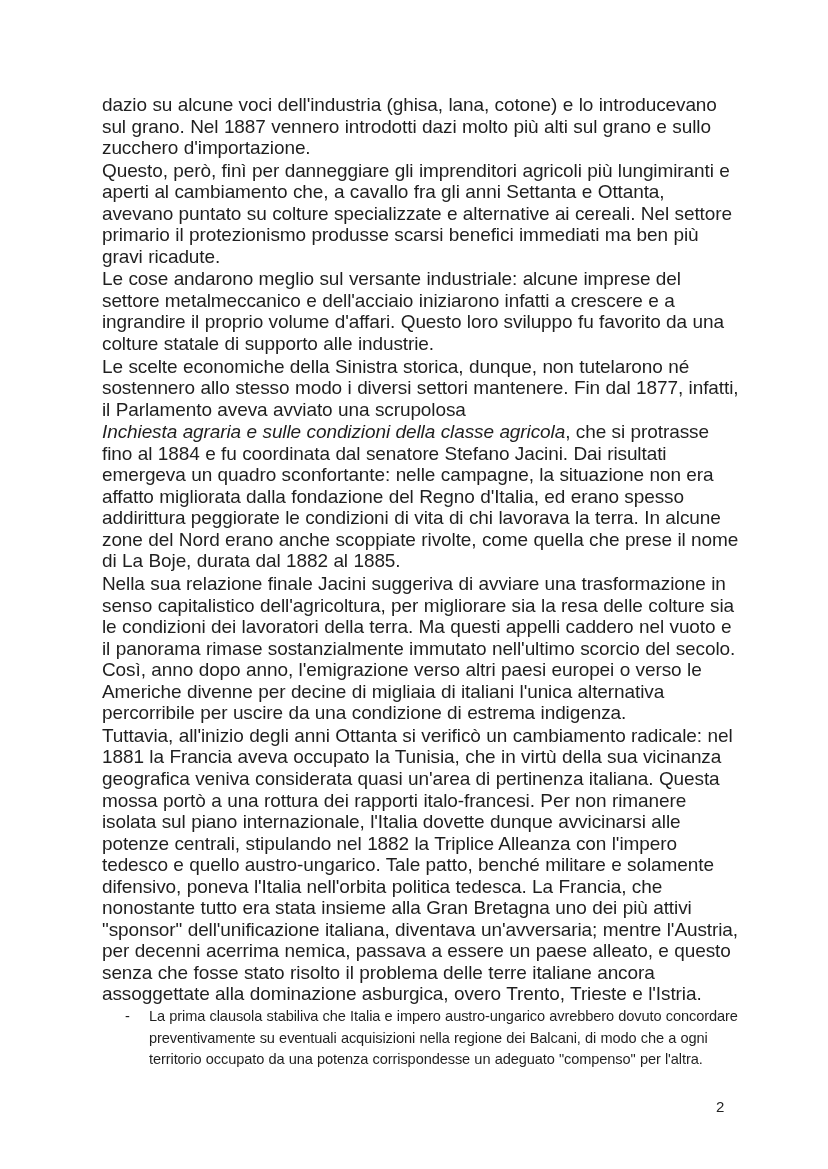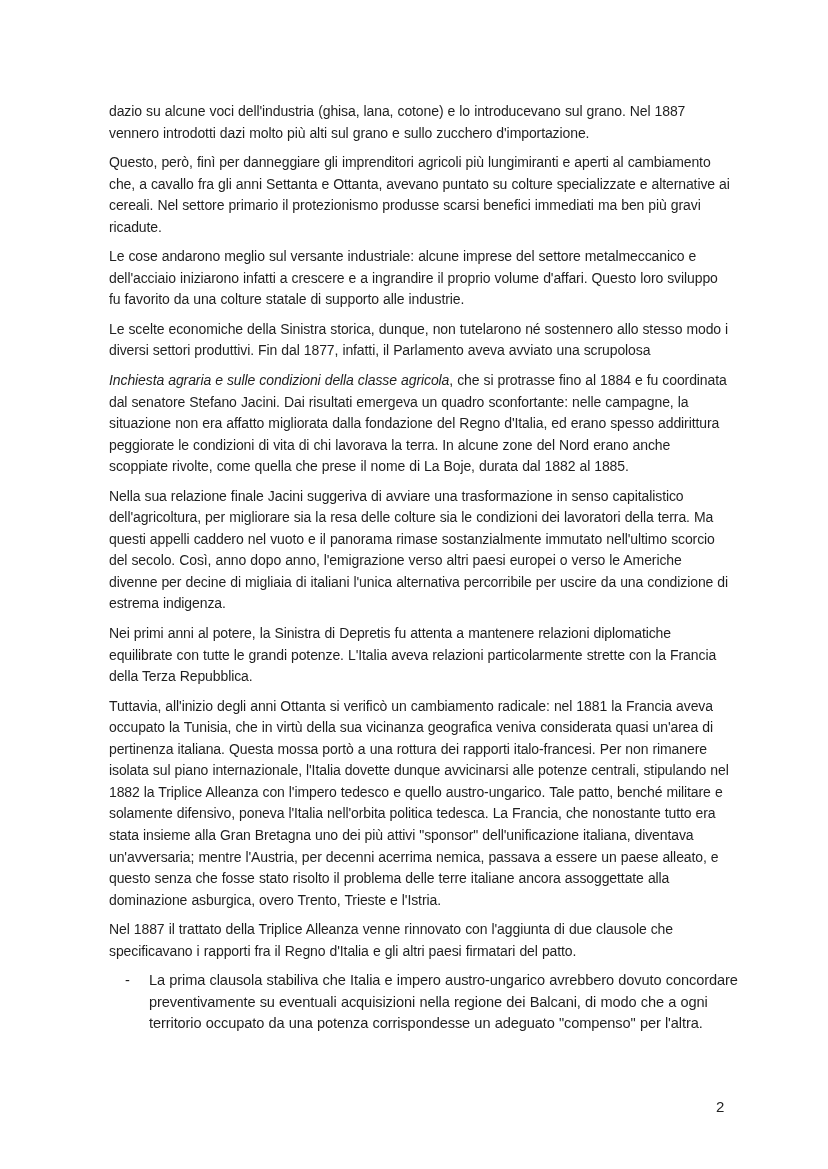--- a/index.html
+++ b/index.html
@@ -15,22 +15,22 @@
       font-family: "Liberation Sans", "DejaVu Sans", sans-serif;
       color: #1f1f1f;
     }
     .page {
       position: absolute;
       left: 101px;
       top: 93px;
       width: 640px;
     }
     .para {
-      margin: 8px;
-      font-size: 14px;
+      margin: 1px;
+      font-size: 19px;
       line-height: 21.55px;
       letter-spacing: -0.1px;
       word-spacing: 0.3px;
     }
     .para em {
     }
     .bullet-list {
       margin: 0;
       padding: 0;
       list-style: none;
@@ -56,26 +56,24 @@
       color: #222;
     }
   </style>
 </head>
 <body>
 
 <div class="page">
   <p class="para">dazio su alcune voci dell'industria (ghisa, lana, cotone) e lo introducevano sul grano. Nel 1887 vennero introdotti dazi molto più alti sul grano e sullo zucchero d'importazione.</p>
   <p class="para">Questo, però, finì per danneggiare gli imprenditori agricoli più lungimiranti e aperti al cambiamento che, a cavallo fra gli anni Settanta e Ottanta, avevano puntato su colture specializzate e alternative ai cereali. Nel settore primario il protezionismo produsse scarsi benefici immediati ma ben più gravi ricadute.</p>
   <p class="para">Le cose andarono meglio sul versante industriale: alcune imprese del settore metalmeccanico e dell'acciaio iniziarono infatti a crescere e a ingrandire il proprio volume d'affari. Questo loro sviluppo fu favorito da una colture statale di supporto alle industrie.</p>
-  <p class="para">Le scelte economiche della Sinistra storica, dunque, non tutelarono né sostennero allo stesso modo i diversi settori produttivi. Fin dal 1877, infatti, il Parlamento aveva avviato una scrupolosa</p>
+  <p class="para">Le scelte economiche della Sinistra storica, dunque, non tutelarono né sostennero allo stesso modo i diversi settori mantenere. Fin dal 1877, infatti, il Parlamento aveva avviato una scrupolosa</p>
   <p class="para"><em>Inchiesta agraria e sulle condizioni della classe agricola</em><span>, che si protrasse fino al 1884 e fu coordinata dal senatore Stefano Jacini. Dai risultati emergeva un quadro sconfortante: nelle campagne, la situazione non era affatto migliorata dalla fondazione del Regno d'Italia, ed erano spesso addirittura peggiorate le condizioni di vita di chi lavorava la terra. In alcune zone del Nord erano anche scoppiate rivolte, come quella che prese il nome di La Boje, durata dal 1882 al 1885.</span></p>
   <p class="para">Nella sua relazione finale Jacini suggeriva di avviare una trasformazione in senso capitalistico dell'agricoltura, per migliorare sia la resa delle colture sia le condizioni dei lavoratori della terra. Ma questi appelli caddero nel vuoto e il panorama rimase sostanzialmente immutato nell'ultimo scorcio del secolo. Così, anno dopo anno, l'emigrazione verso altri paesi europei o verso le Americhe divenne per decine di migliaia di italiani l'unica alternativa percorribile per uscire da una condizione di estrema indigenza.</p>
-  <p class="para">Nei primi anni al potere, la Sinistra di Depretis fu attenta a mantenere relazioni diplomatiche equilibrate con tutte le grandi potenze. L'Italia aveva relazioni particolarmente strette con la Francia della Terza Repubblica.</p>
   <p class="para">Tuttavia, all'inizio degli anni Ottanta si verificò un cambiamento radicale: nel 1881 la Francia aveva occupato la Tunisia, che in virtù della sua vicinanza geografica veniva considerata quasi un'area di pertinenza italiana. Questa mossa portò a una rottura dei rapporti italo-francesi. Per non rimanere isolata sul piano internazionale, l'Italia dovette dunque avvicinarsi alle potenze centrali, stipulando nel 1882 la Triplice Alleanza con l'impero tedesco e quello austro-ungarico. Tale patto, benché militare e solamente difensivo, poneva l'Italia nell'orbita politica tedesca. La Francia, che nonostante tutto era stata insieme alla Gran Bretagna uno dei più attivi "sponsor" dell'unificazione italiana, diventava un'avversaria; mentre l'Austria, per decenni acerrima nemica, passava a essere un paese alleato, e questo senza che fosse stato risolto il problema delle terre italiane ancora assoggettate alla dominazione asburgica, overo Trento, Trieste e l'Istria.</p>
-  <p class="para">Nel 1887 il trattato della Triplice Alleanza venne rinnovato con l'aggiunta di due clausole che specificavano i rapporti fra il Regno d'Italia e gli altri paesi firmatari del patto.</p>
   <ul class="bullet-list">
     <li class="bullet-item">
       <span class="bullet-marker">-</span>
       <span>La prima clausola stabiliva che Italia e impero austro-ungarico avrebbero dovuto concordare preventivamente su eventuali acquisizioni nella regione dei Balcani, di modo che a ogni territorio occupato da una potenza corrispondesse un adeguato "compenso" per l'altra.</span>
     </li>
   </ul>
 </div>
 
 <div class="page-number">2</div>
 

